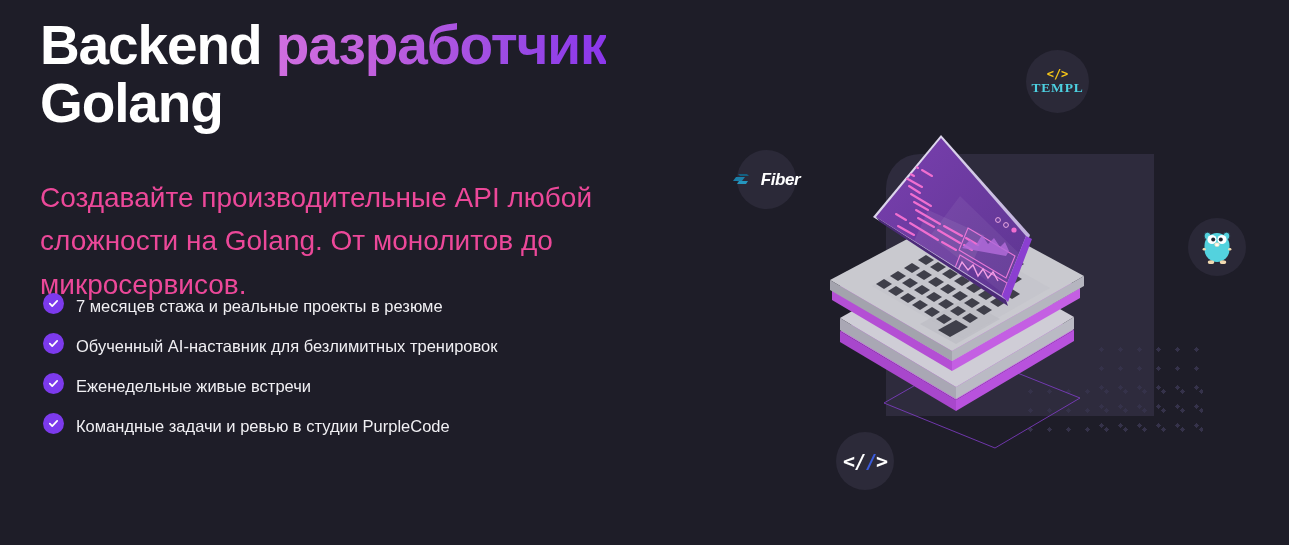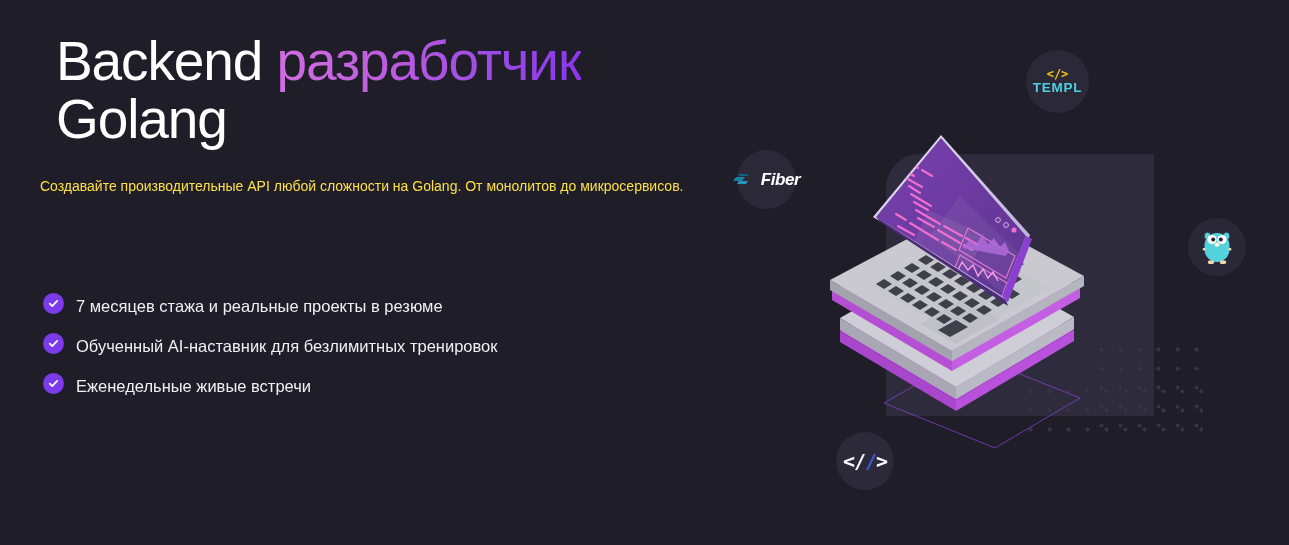--- a/index.html
+++ b/index.html
@@ -24,46 +24,46 @@
   
   .copy {
     position: absolute;
     left: 40px;
     top: 16px;
     width: 700px;
     z-index: 6;
   }
 
   .headline {
-    margin: 16px;
+    margin: 0;
     font-size: 55px;
     line-height: 1.06;
-    font-weight: 400;
+    font-weight: 700;
     letter-spacing: -1.1px;
     color: #ffffff;
   }
   .headline .accent {
     background: linear-gradient(95deg, #d06fe0 0%, #c160dd 30%, #9a4ae4 72%, #8b36ec 100%);
     -webkit-background-clip: text;
     background-clip: text;
     -webkit-text-fill-color: transparent;
     color: #b355e0;
   }
   .headline .line2 { display: block; }
 
   .subtitle {
     margin: 0;
     position: absolute;
     top: 160px;
     left: 0;
     width: 660px;
-    font-size: 14px;
+    font-size: 28px;
     line-height: 1.55;
     font-weight: 400;
-    color: #fde047;
+    color: #ec4899;
   }
 
   .bullets {
     position: absolute;
     top: 258px;
     left: 3px;
     margin: 0;
     padding: 0;
     list-style: none;
   }
@@ -121,21 +121,21 @@
     position: absolute;
     border-radius: 50%;
     background: #2b2938;
     display: flex;
     align-items: center;
     justify-content: center;
     z-index: 8;
   }
   .badge-templ { left: 1026px; top: 50px; width: 63px; height: 63px; flex-direction: column; gap: 1px; }
   .templ-slash { font-size: 12px; font-weight: 700; color: #f5c518; font-family: "DejaVu Sans Mono", monospace; line-height: 1; }
-  .templ-word { font-size: 13.5px; font-weight: 700; color: #4dd0e1; letter-spacing: 0.8px; line-height: 1; font-family: Liberation Sans, sans-serif; }
+  .templ-word { font-size: 13.5px; font-weight: 700; color: #4dd0e1; letter-spacing: 0.8px; line-height: 1; font-family: Liberation Serif, serif; }
 
   .badge-fiber { left: 737px; top: 150px; width: 59px; height: 59px; }
   .fiber-inner { display: flex; align-items: center; gap: 12px; }
   .fiber-word { font-size: 17px; font-weight: 700; font-style: italic; color: #ffffff; letter-spacing: -0.4px; line-height: 1; }
 
   .badge-code { left: 836px; top: 432px; width: 58px; height: 58px; background: #2c2a39; }
   .code-inner { font-size: 20px; font-weight: 700; font-family: "DejaVu Sans Mono", monospace; color: #ffffff; letter-spacing: -1px; line-height: 1; }
   .code-slash { color: #3b5bdb; }
 
   .badge-gopher { left: 1188px; top: 218px; width: 58px; height: 58px; background: #2a2837; }
@@ -399,17 +399,25 @@
         <span class="bullet-text">Обученный AI-наставник для безлимитных тренировок</span>
       </li>
       <li class="bullet">
         <span class="check-badge">
           <svg width="11" height="11" viewBox="0 0 12 12">
               <path d="M2 6.2 L4.6 8.8 L10 3.2" fill="none" stroke="#ffffff" stroke-width="1.9" stroke-linecap="round" stroke-linejoin="round"></path>
             </svg>
         </span>
         <span class="bullet-text">Еженедельные живые встречи</span>
       </li>
+      <li class="bullet">
+        <span class="check-badge">
+          <svg width="11" height="11" viewBox="0 0 12 12">
+              <path d="M2 6.2 L4.6 8.8 L10 3.2" fill="none" stroke="#ffffff" stroke-width="1.9" stroke-linecap="round" stroke-linejoin="round"></path>
+            </svg>
+        </span>
+        <span class="bullet-text">Командные задачи и ревью в студии PurpleCode</span>
+      </li>
     </ul>
 
   </div>
 
 </div>
 
 </body></html>

